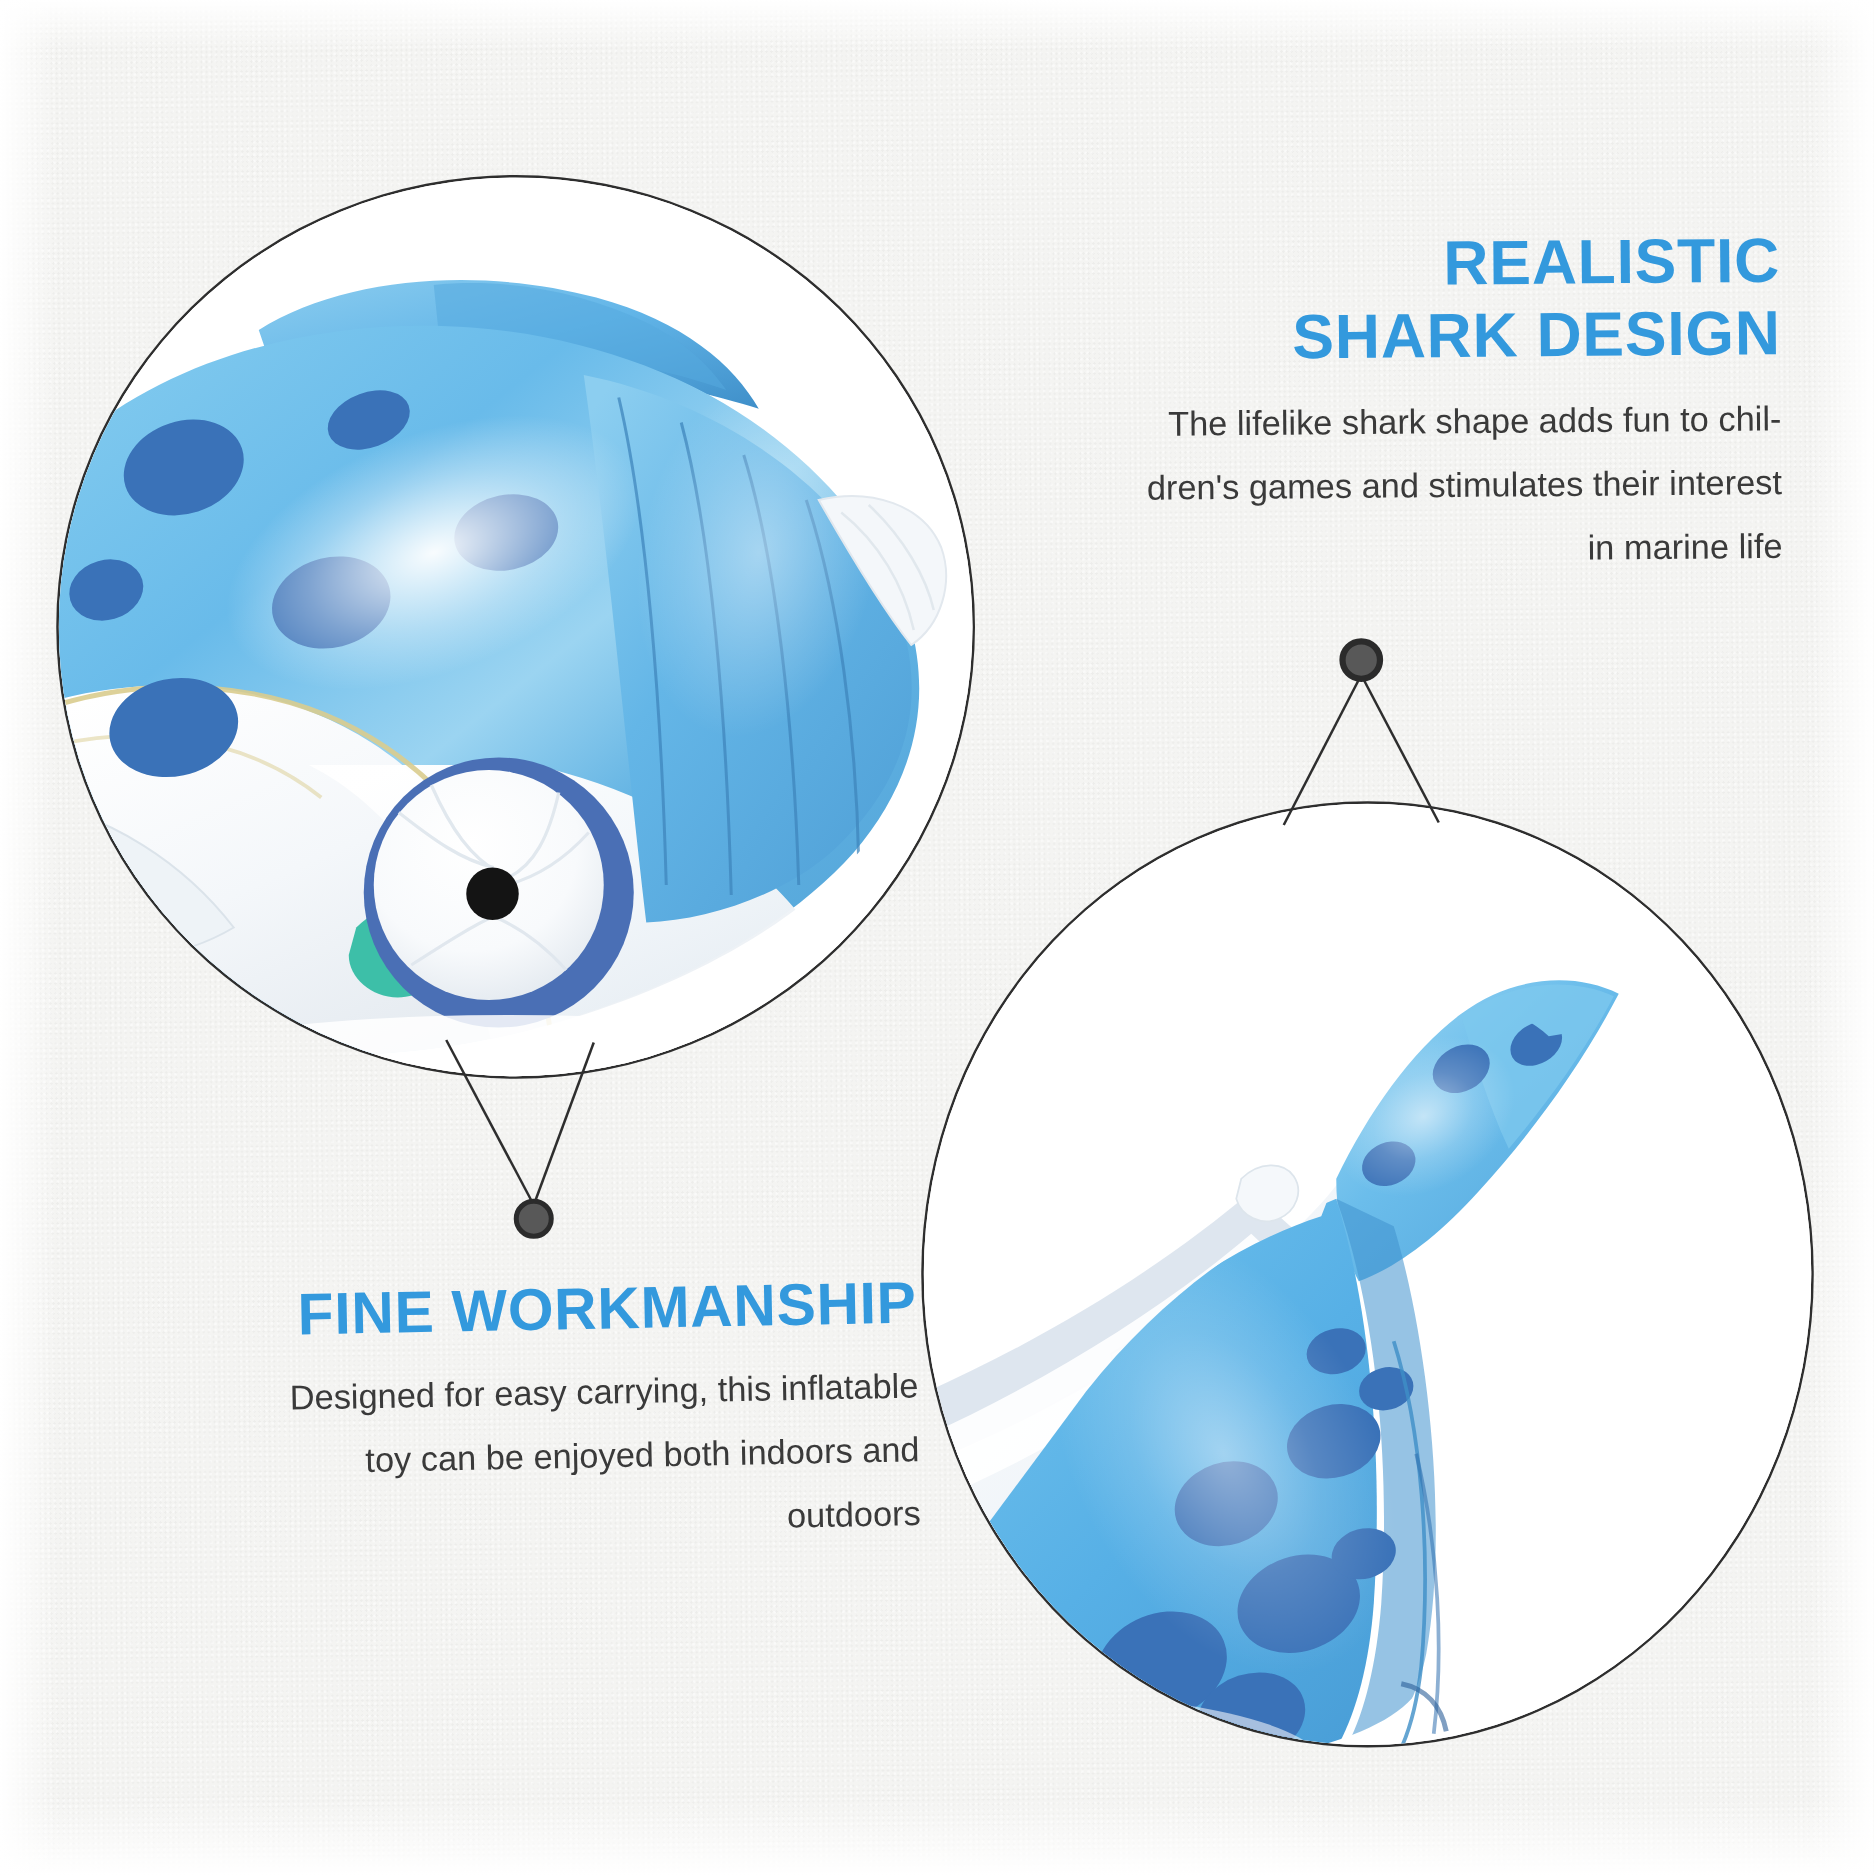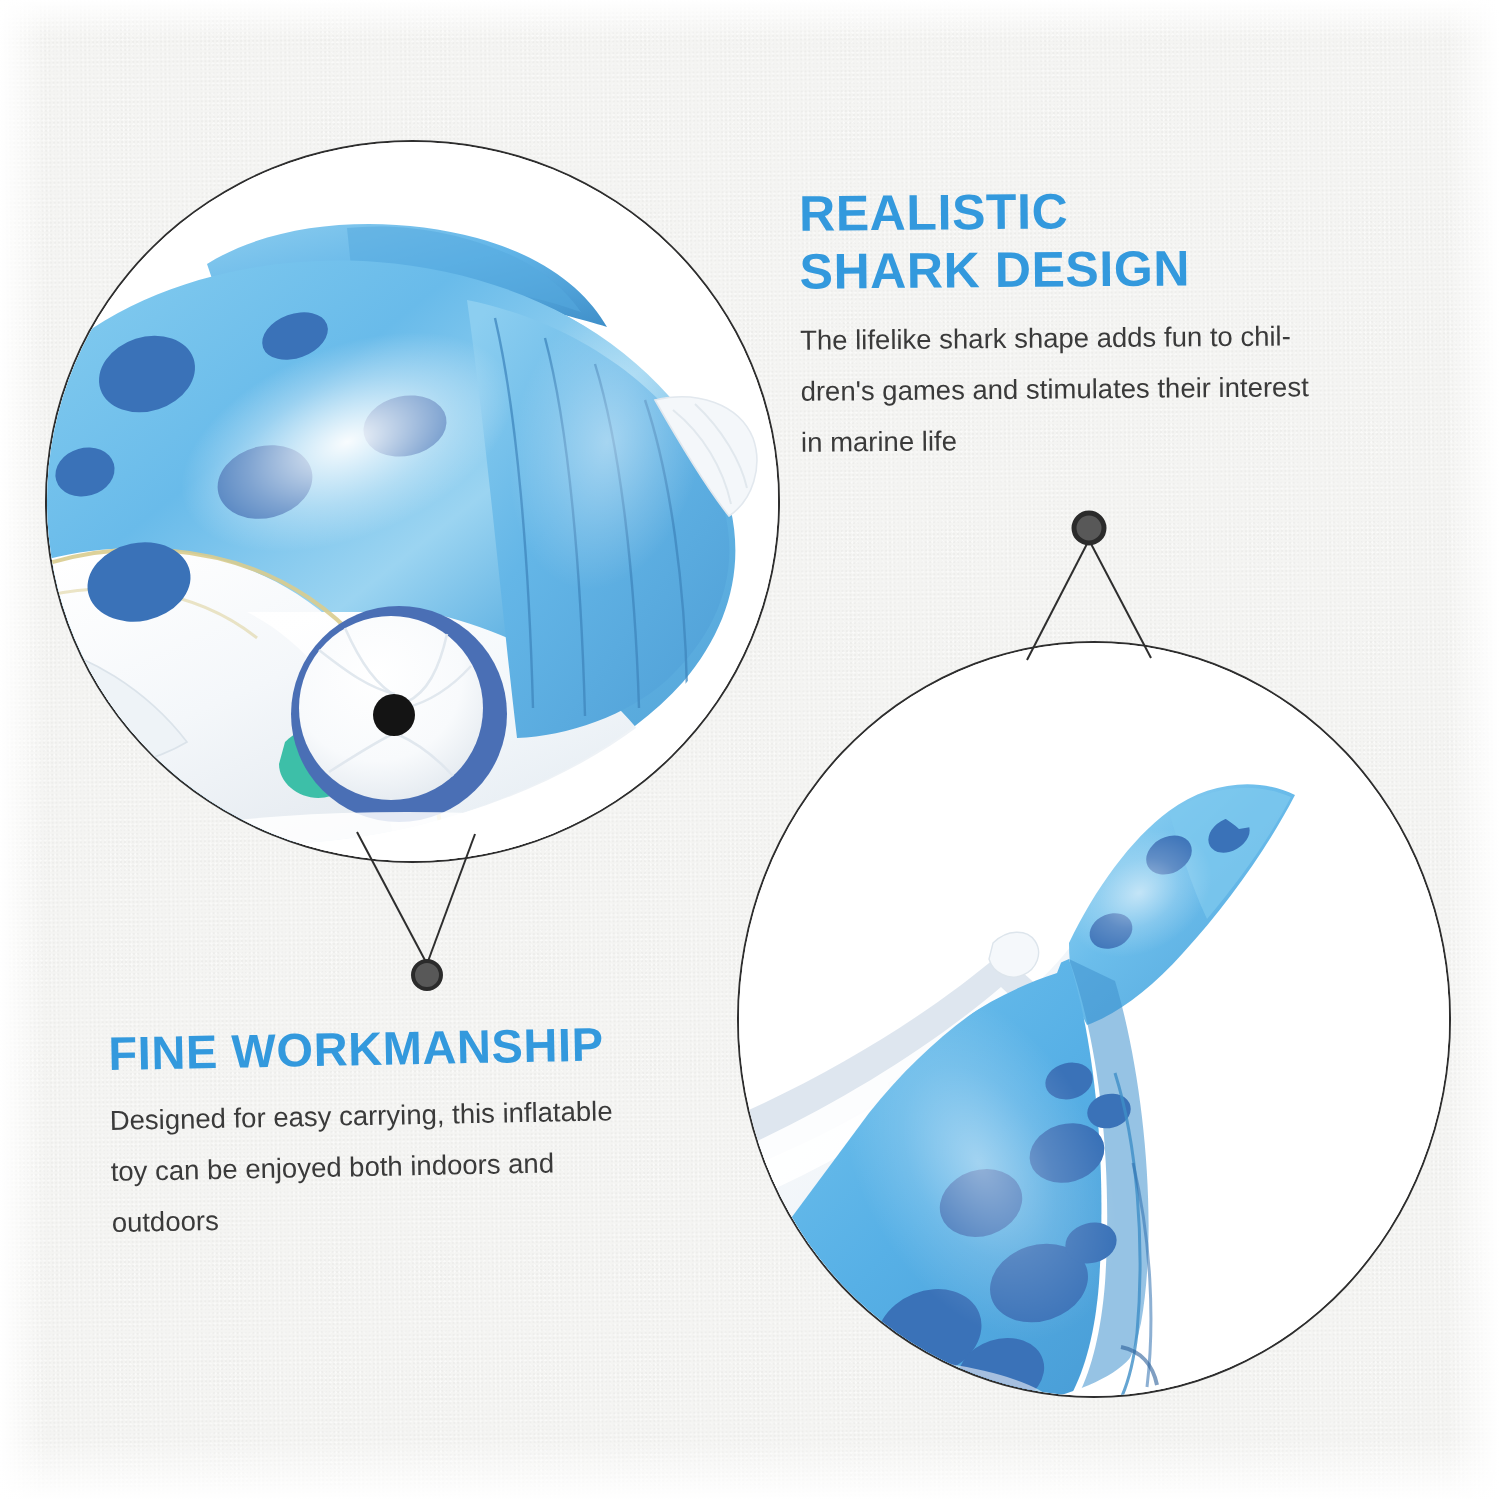--- a/index.html
+++ b/index.html
@@ -9,20 +9,21 @@
     font-family:"Liberation Sans", sans-serif;
     overflow:hidden;
   }
 
   
   #canvas{
     position:relative;
     width:1499px;height:1500px;
     background:#ffffff;
     overflow:hidden;
+    text-align:right;
   }
 
   
   #paper{
     position:absolute;
     left:-30px; top:-22px;
     width:1560px; height:1545px;
     background:#f4f4f2;
     transform:rotate(-0.55deg);
     box-shadow:0 0 0 0 rgba(0,0,0,0);

